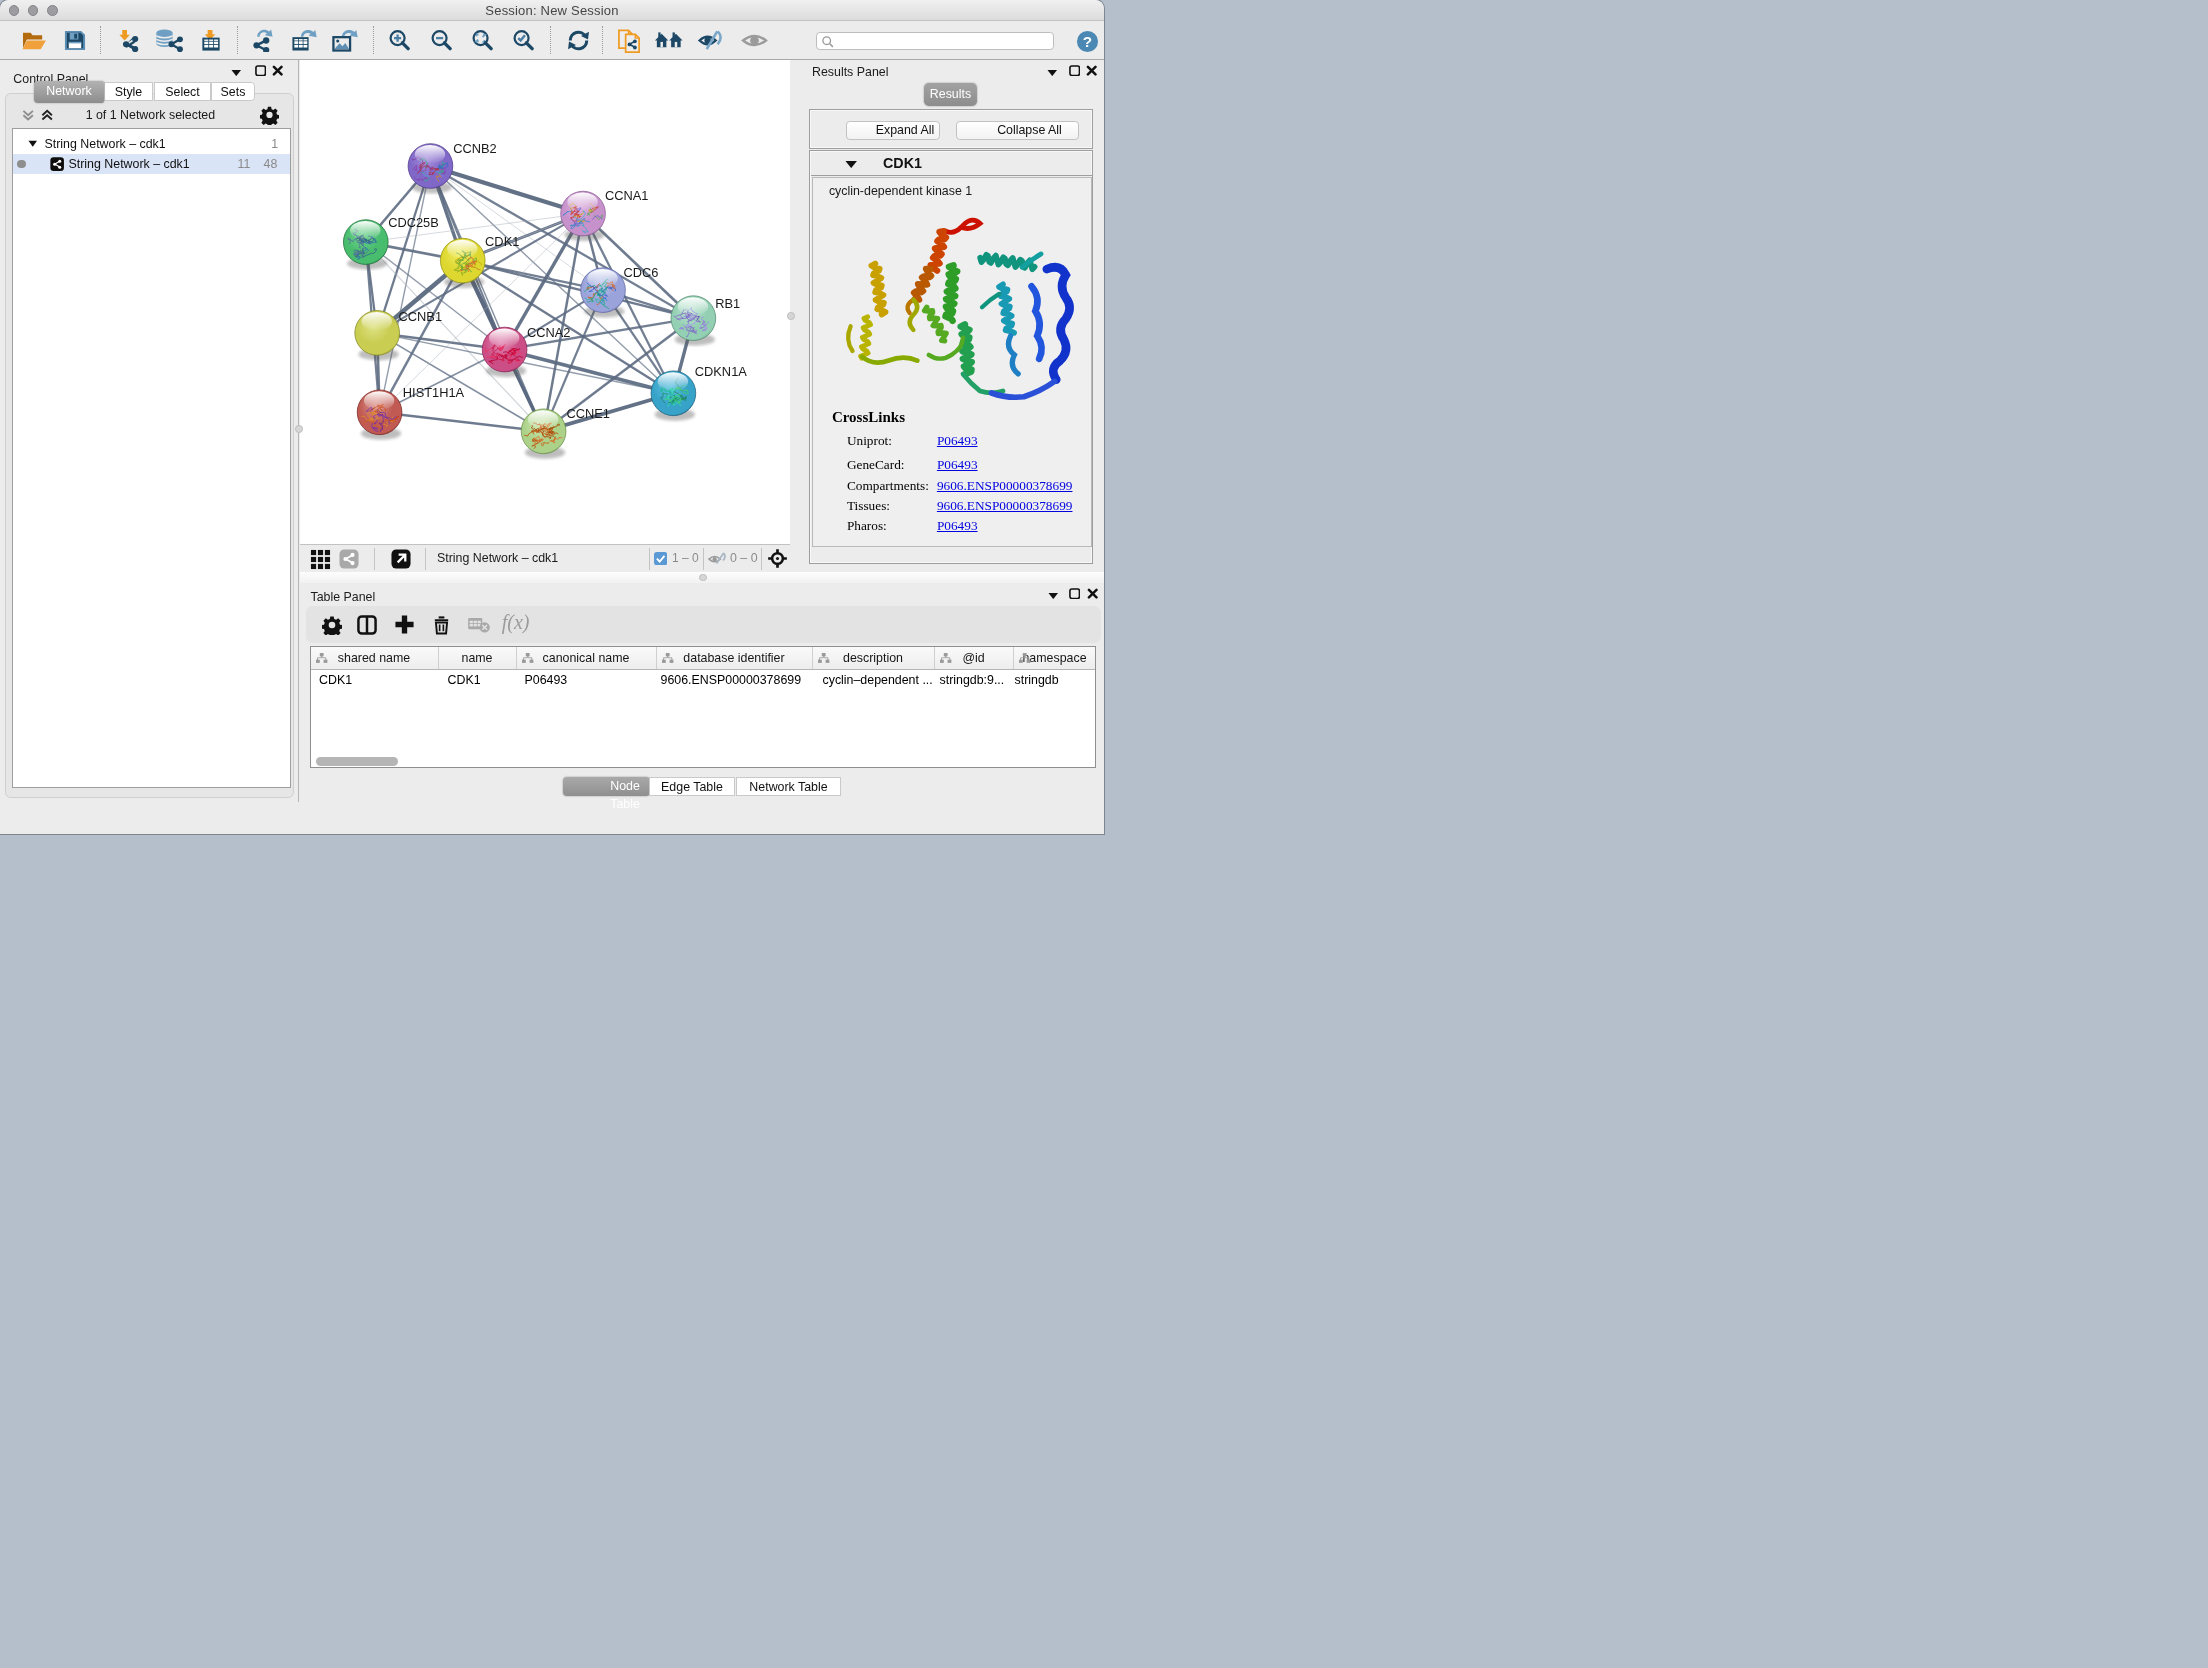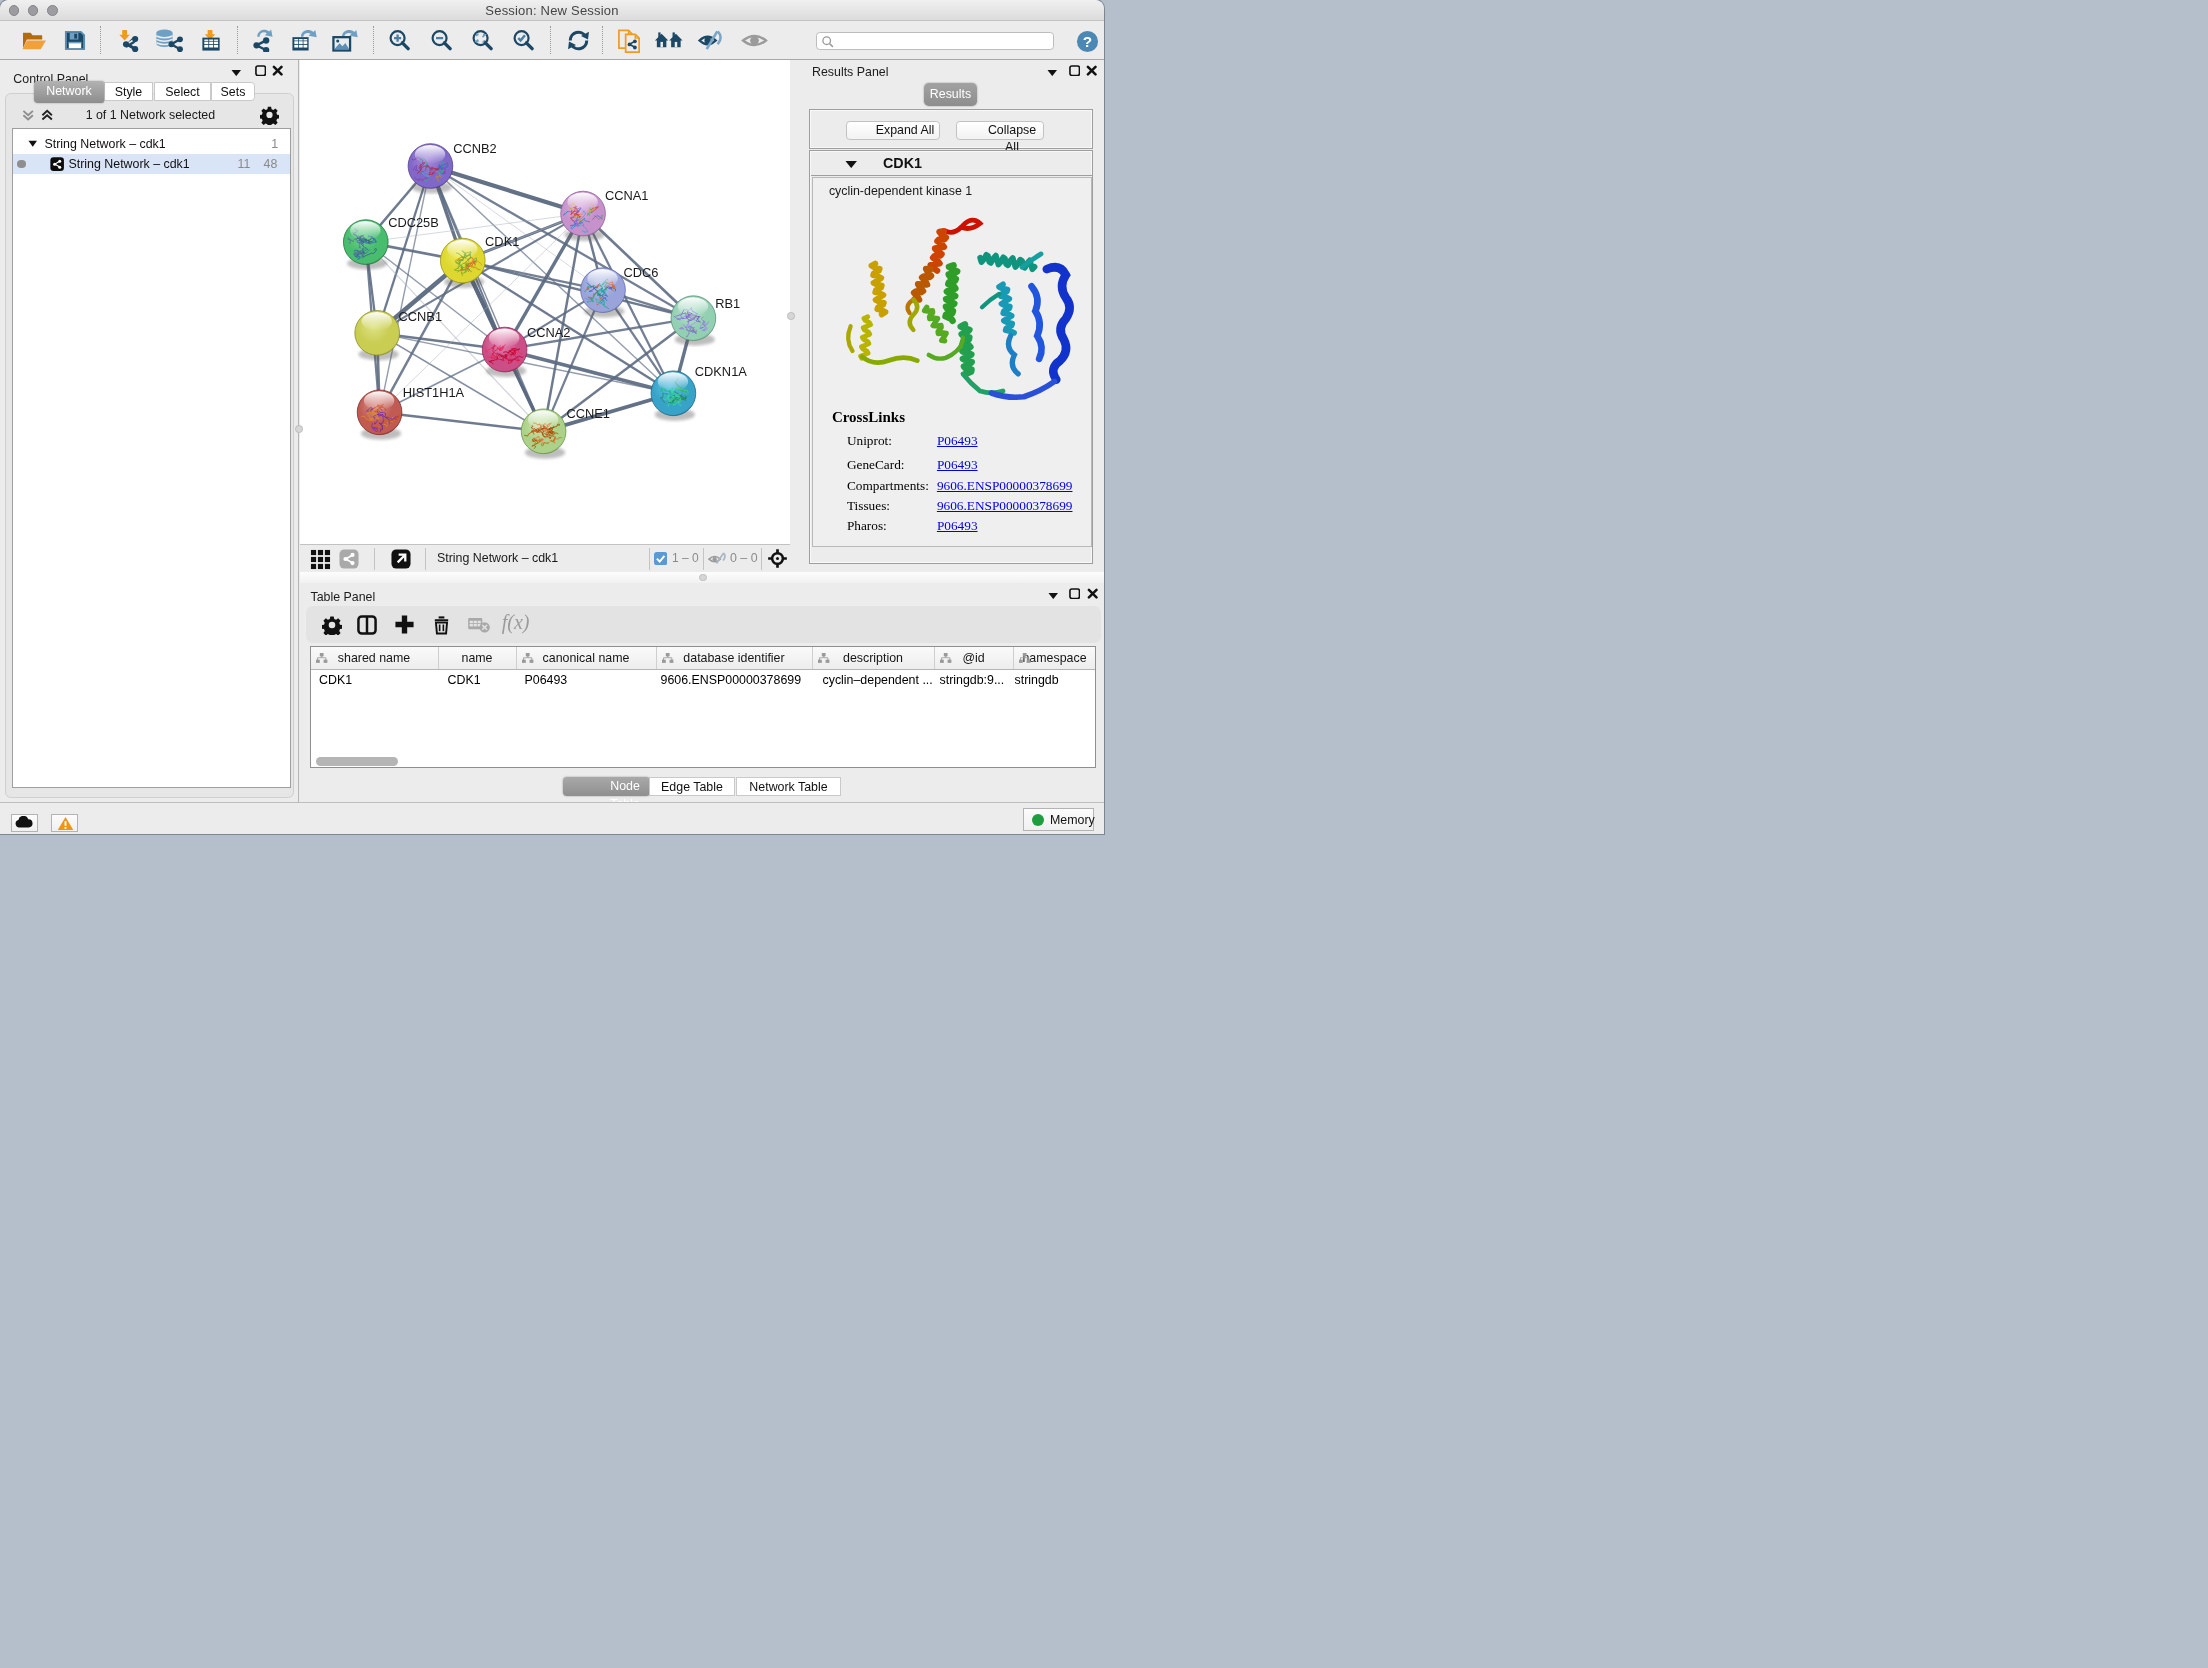--- a/index.html
+++ b/index.html
@@ -862,21 +862,21 @@
       </svg>
     <svg class="pictl" style="left:279px;top:4.8px;" width="11.4" height="11.4" viewBox="0 0 12 12">
         <rect x="1" y="1" width="10" height="10" rx="2" fill="none" stroke="#111" stroke-width="1.7"></rect>
       </svg>
     <svg class="pictl" style="left:296px;top:4.8px;" width="11.4" height="11.4" viewBox="0 0 12 12">
         <path d="M2 2 L10 10 M10 2 L2 10" stroke="#111" stroke-width="2.6" stroke-linecap="round"></path>
       </svg>
     <div id="rp-tab">Results</div>
     <div id="rp-box1">
       <div class="rbtn" style="left:36px;width:94px;">Expand All</div>
-      <div class="rbtn" style="left:146px;width:88px;">Collapse All</div>
+      <div class="rbtn" style="left:146px;width:123px;">Collapse All</div>
     </div>
     <div id="rp-box2">
       <div id="rp-cdk1head">
         <svg style="position:absolute;left:34px;top:7.6px;" width="12.4" height="8.6" viewBox="0 0 13 9">
             <path d="M0.5 1 L12.5 1 L6.5 8.5 Z" fill="#111"></path>
           </svg>
         <span style="position:absolute;left:72px;top:2.9px;font-size:14.3px;font-weight:bold;color:#111;">CDK1</span>
       </div>
       <div id="rp-inner">
         <div style="position:absolute;left:16px;top:5.7px;font-size:12.4px;color:#1a1a1a;">cyclin-dependent kinase 1</div>
@@ -1026,32 +1026,14 @@
       <div class="td" style="left:512px;">cyclin–dependent ...</div>
       <div class="td" style="left:629px;">stringdb:9...</div>
       <div class="td" style="left:704px;">stringdb</div>
       <div id="tp-scroll"></div>
     </div>
     <div class="ttab sel" style="left:263px;width:87px;padding-left:37px;">Node Table</div>
     <div class="ttab" style="left:349px;width:86px;">Edge Table</div>
     <div class="ttab" style="left:436px;width:105px;">Network Table</div>
   </div>
 
-  <div id="bb">
-    <div class="bbtn" style="left:10.5px;top:10.5px;width:27px;height:18px;">
-      <svg width="19" height="13.3" viewBox="0 0 20 14" style="position:absolute;left:2.9px;top:1.9px;">
-          <path d="M5 12 A4 4 0 0 1 4.6 4.2 A5.4 5.4 0 0 1 15 3.4 A3.6 3.6 0 0 1 15.4 12 Z" fill="#111"></path>
-        </svg>
-    </div>
-    <div class="bbtn" style="left:51px;top:10.5px;width:27px;height:18px;">
-      <svg width="17" height="15" viewBox="0 0 18 16" style="position:absolute;left:4.8px;top:1.4px;">
-          <path d="M9 1 L17.3 15 L0.7 15 Z" fill="#ef9416"></path>
-          <rect x="8" y="5.5" width="2" height="5" fill="#fff"></rect>
-          <rect x="8" y="11.7" width="2" height="2" fill="#fff"></rect>
-        </svg>
-    </div>
-    <div class="bbtn" style="left:1023px;top:4.8px;width:71px;height:23px;font-size:12.4px;color:#111;">
-      <span style="position:absolute;left:7.6px;top:4.8px;width:12.4px;height:12.4px;border-radius:50%;background:#1e9e3e;"></span>
-      <span style="position:absolute;left:26px;top:3.8px;">Memory</span>
-    </div>
-  </div>
 </div>
 
 
 </body></html>

